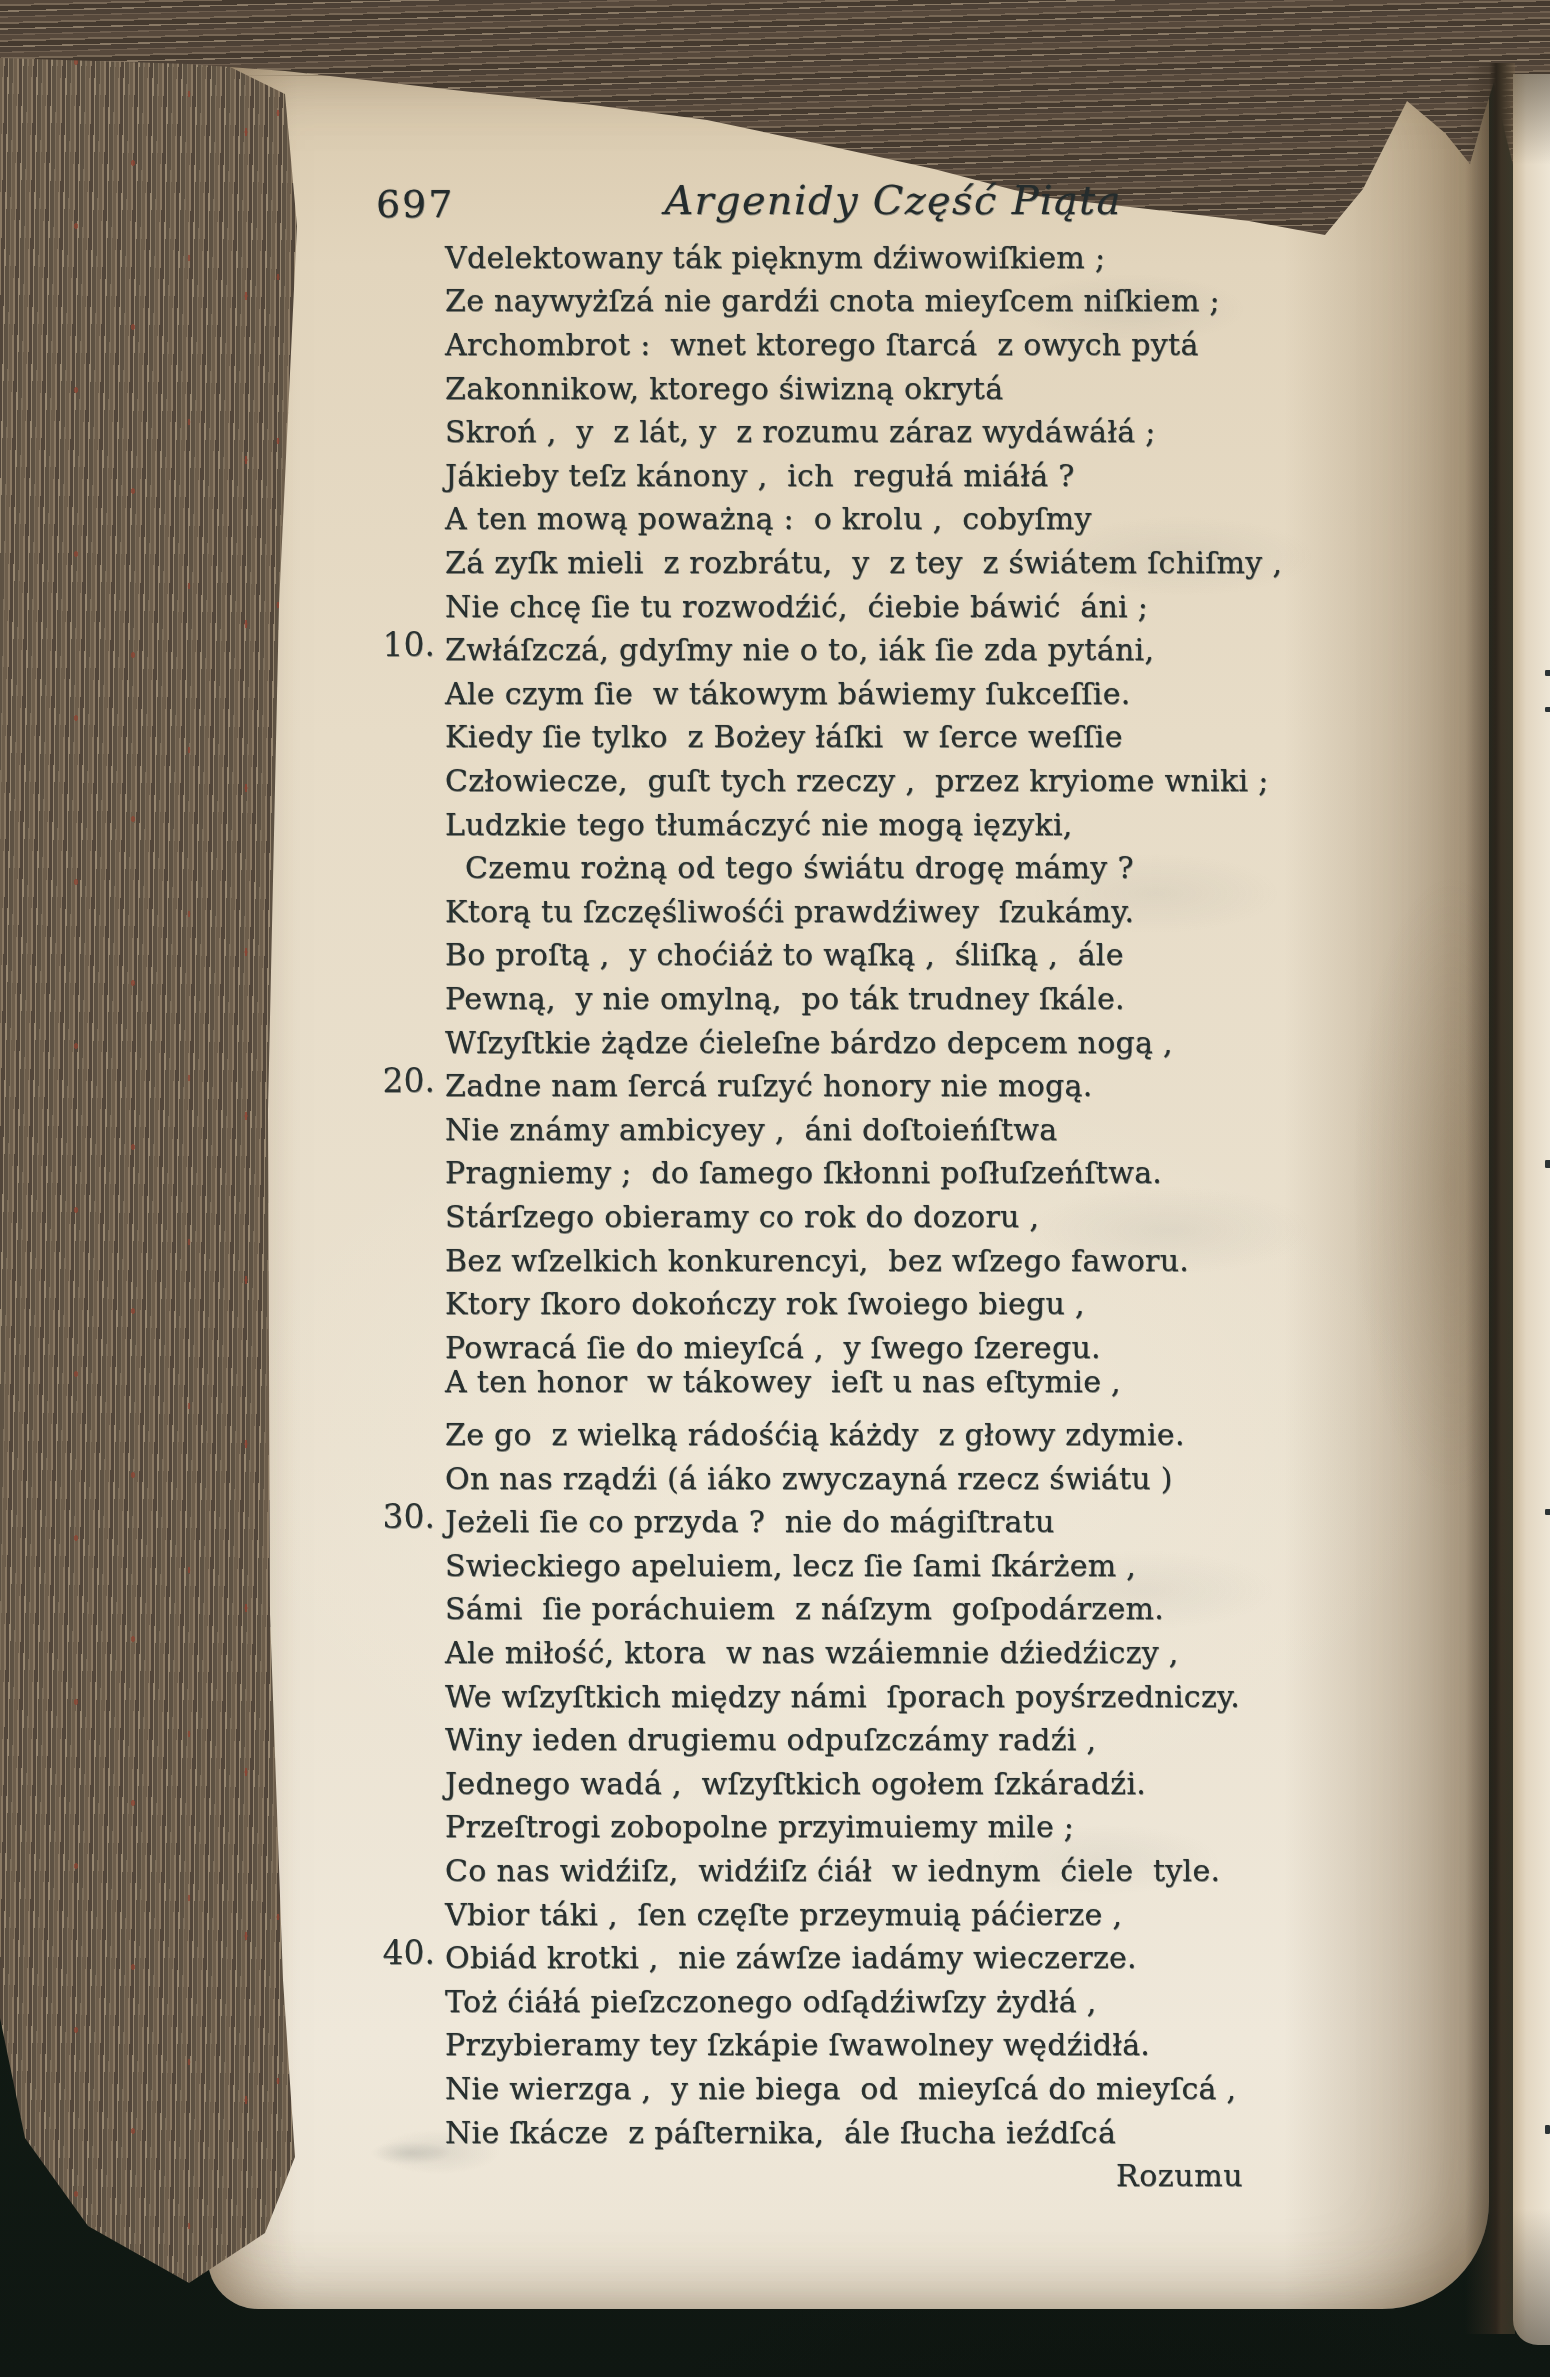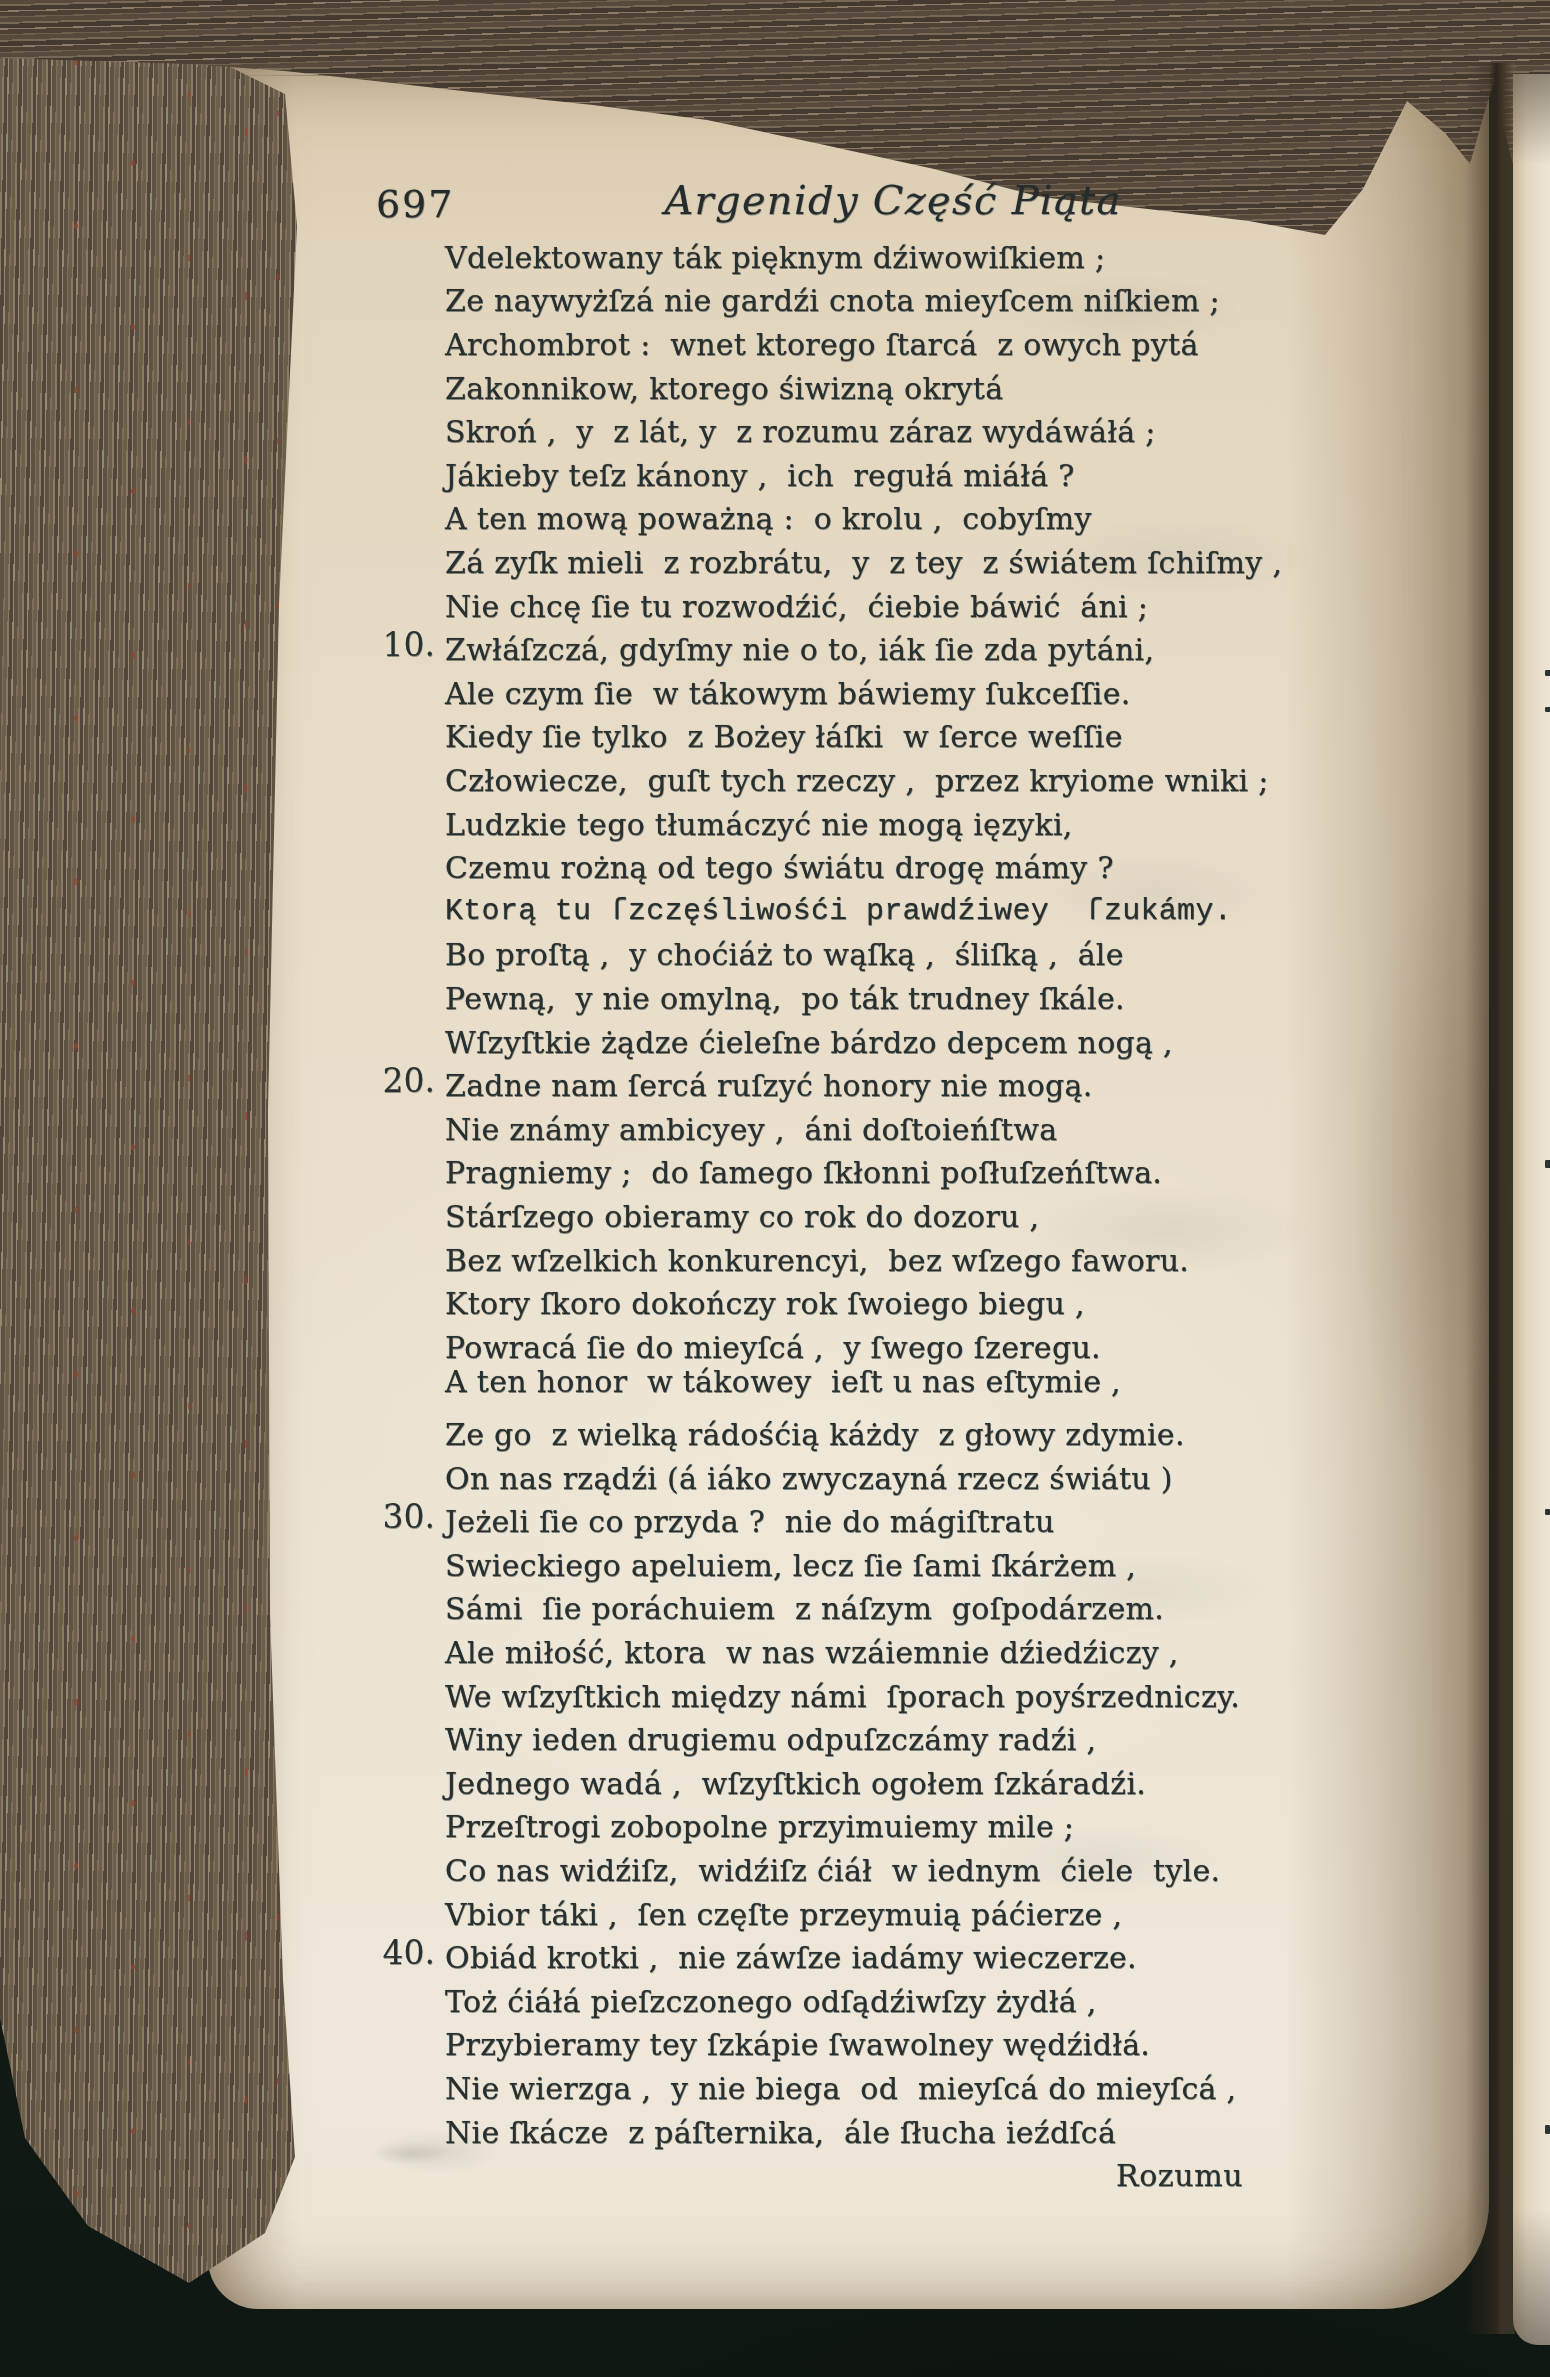--- a/index.html
+++ b/index.html
@@ -159,22 +159,22 @@
       <div class="vline" style="top: 414px;">Skroń ,  y  z lát, y  z rozumu záraz wydáwáłá ;</div>
       <div class="vline" style="top: 458px;">Jákieby teſz kánony ,  ich  regułá miáłá ?</div>
       <div class="vline" style="top: 501px;">A ten mową poważną :  o krolu ,  cobyſmy</div>
       <div class="vline" style="top: 545px;">Zá zyſk mieli  z rozbrátu,  y  z tey  z świátem ſchiſmy ,</div>
       <div class="vline" style="top: 589px;">Nie chcę ſie tu rozwodźić,  ćiebie báwić  áni ;</div>
       <div class="vline" style="top: 632px;">Zwłáſzczá, gdyſmy nie o to, iák ſie zda pytáni,</div>
       <div class="vline" style="top: 676px;">Ale czym ſie  w tákowym báwiemy ſukceſſie.</div>
       <div class="vline" style="top: 719px;">Kiedy ſie tylko  z Bożey łáſki  w ſerce weſſie</div>
       <div class="vline" style="top: 763px;">Człowiecze,  guſt tych rzeczy ,  przez kryiome wniki ;</div>
       <div class="vline" style="top: 807px;">Ludzkie tego tłumáczyć nie mogą ięzyki,</div>
-      <div class="vline" style="top: 850px;">Czemu rożną od tego świátu drogę mámy ?</div>
-      <div class="vline" style="top: 894px; font-family: Liberation Mono, monospace;">Ktorą tu ſzczęśliwośći prawdźiwey  ſzukámy.</div>
+      <div class="vline" style="top: 850px; margin-left: 20px;">Czemu rożną od tego świátu drogę mámy ?</div>
+      <div class="vline" style="top: 894px;">Ktorą tu ſzczęśliwośći prawdźiwey  ſzukámy.</div>
       <div class="vline" style="top: 937px;">Bo proſtą ,  y choćiáż to wąſką ,  śliſką ,  ále</div>
       <div class="vline" style="top: 981px;">Pewną,  y nie omylną,  po ták trudney ſkále.</div>
       <div class="vline" style="top: 1025px;">Wſzyſtkie żądze ćieleſne bárdzo depcem nogą ,</div>
       <div class="vline" style="top: 1068px;">Zadne nam ſercá ruſzyć honory nie mogą.</div>
       <div class="vline" style="top: 1112px;">Nie známy ambicyey ,  áni doſtoieńſtwa</div>
       <div class="vline" style="top: 1155px;">Pragniemy ;  do ſamego ſkłonni poſłuſzeńſtwa.</div>
       <div class="vline" style="top: 1199px;">Stárſzego obieramy co rok do dozoru ,</div>
       <div class="vline" style="top: 1243px;">Bez wſzelkich konkurencyi,  bez wſzego faworu.</div>
       <div class="vline" style="top: 1286px;">Ktory ſkoro dokończy rok ſwoiego biegu ,</div>
       <div class="vline" style="top: 1330px;">Powracá ſie do mieyſcá ,  y ſwego ſzeregu.</div>

